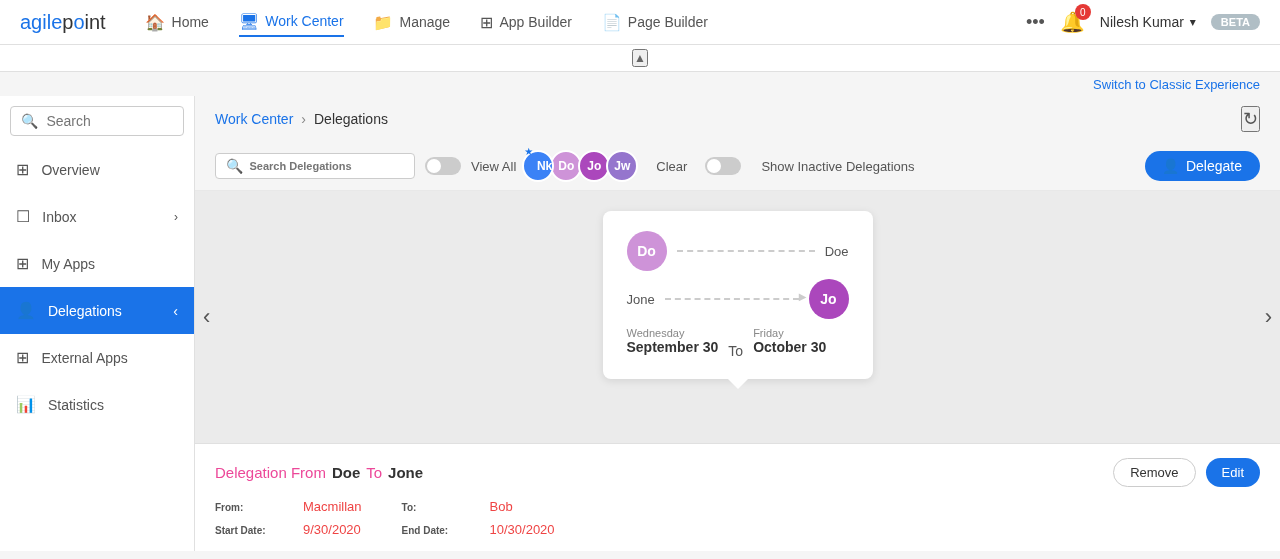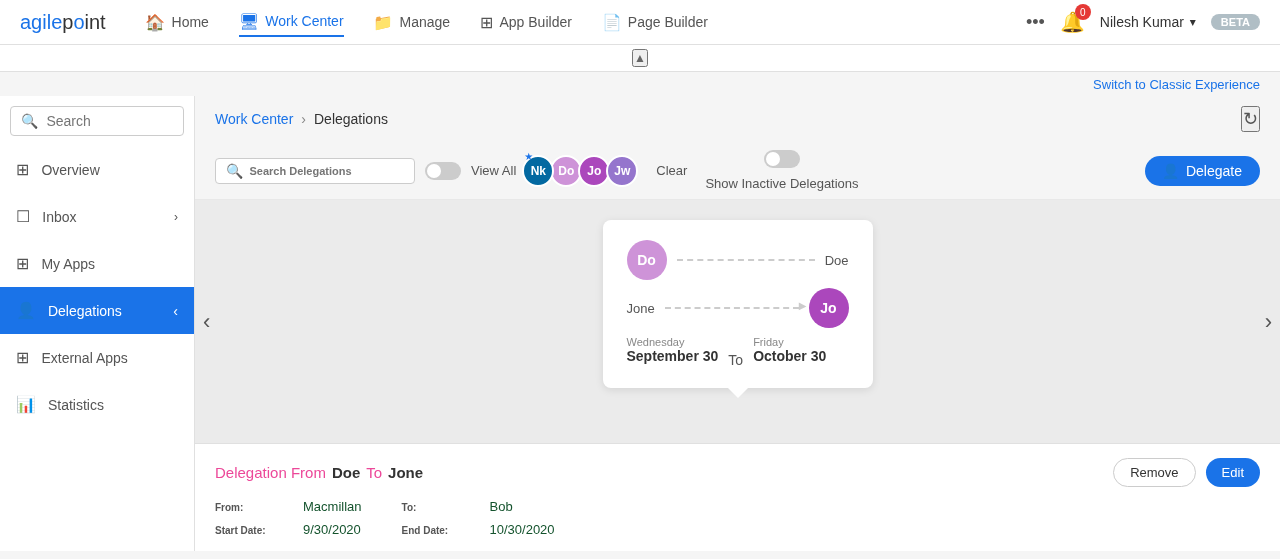--- a/index.html
+++ b/index.html
@@ -104,27 +104,27 @@
       position: absolute; top: 2px; left: 2px; transition: left 0.2s;
     }
     .view-all-label { font-size: 13px; color: #555; }
     .avatar-group { display: flex; align-items: center; gap: -4px; }
     .avatar {
       width: 32px; height: 32px; border-radius: 50%; display: flex;
       align-items: center; justify-content: center; color: #fff;
       font-size: 12px; font-weight: 600; border: 2px solid #fff; margin-left: -4px;
       cursor: pointer;
     }
-    .avatar.nk { background: #0369a1; }
+    .avatar.nk { background: #3b82f6; justify-content: flex-end; }
     .avatar.do { background: #ce93d8; }
     .avatar.jo { background: #ab47bc; }
     .avatar.jw { background: #9575cd; }
     .avatar-wrap { position: relative; display: inline-block; }
     .clear-btn { background: none; border: none; color: #555; font-size: 13px; cursor: pointer; padding: 4px 8px; }
-    .inactive-toggle-wrap { display: flex; align-items: center; gap: 8px; flex-direction: column; }
+    .inactive-toggle-wrap { display: flex; align-items: center; gap: 20px; }
     .inactive-label { font-size: 13px; color: #555; }
     .delegate-btn {
       display: flex; align-items: center; gap: 6px;
       background: #1a73e8; color: #fff; border: none; border-radius: 20px;
       padding: 7px 18px; font-size: 14px; cursor: pointer; margin-left: auto;
     }
 
     
     .card-area {
       flex: 1; background: #ebebeb; display: flex; align-items: flex-start;
@@ -189,21 +189,21 @@
       border-radius: 20px; padding: 6px 16px; font-size: 13px; cursor: pointer;
     }
     .edit-btn {
       border: none; background: #1a73e8; color: #fff;
       border-radius: 20px; padding: 6px 16px; font-size: 13px; cursor: pointer;
     }
     .details-fields { display: flex; gap: 40px; }
     .detail-col { display: flex; flex-direction: column; gap: 8px; }
     .detail-row { display: flex; gap: 8px; align-items: baseline; }
     .detail-label { font-size: 10px; color: #555; font-weight: 600; width: 80px; flex-shrink: 0; }
-    .detail-value { font-size: 13px; color: #14532d; }
+    .detail-value { font-size: 13px; color: #ef4444; }
   </style>
 </head>
 <body>
 
 <nav class="top-nav">
   <div class="logo">
     <span style="font-size:20px;font-weight:400;color:#333;">
       <span style="color:#1a73e8;">agile</span><span style="color:#333;">p</span><span style="color:#1a73e8;">o</span><span style="color:#333;">int</span>
     </span>
   </div>

